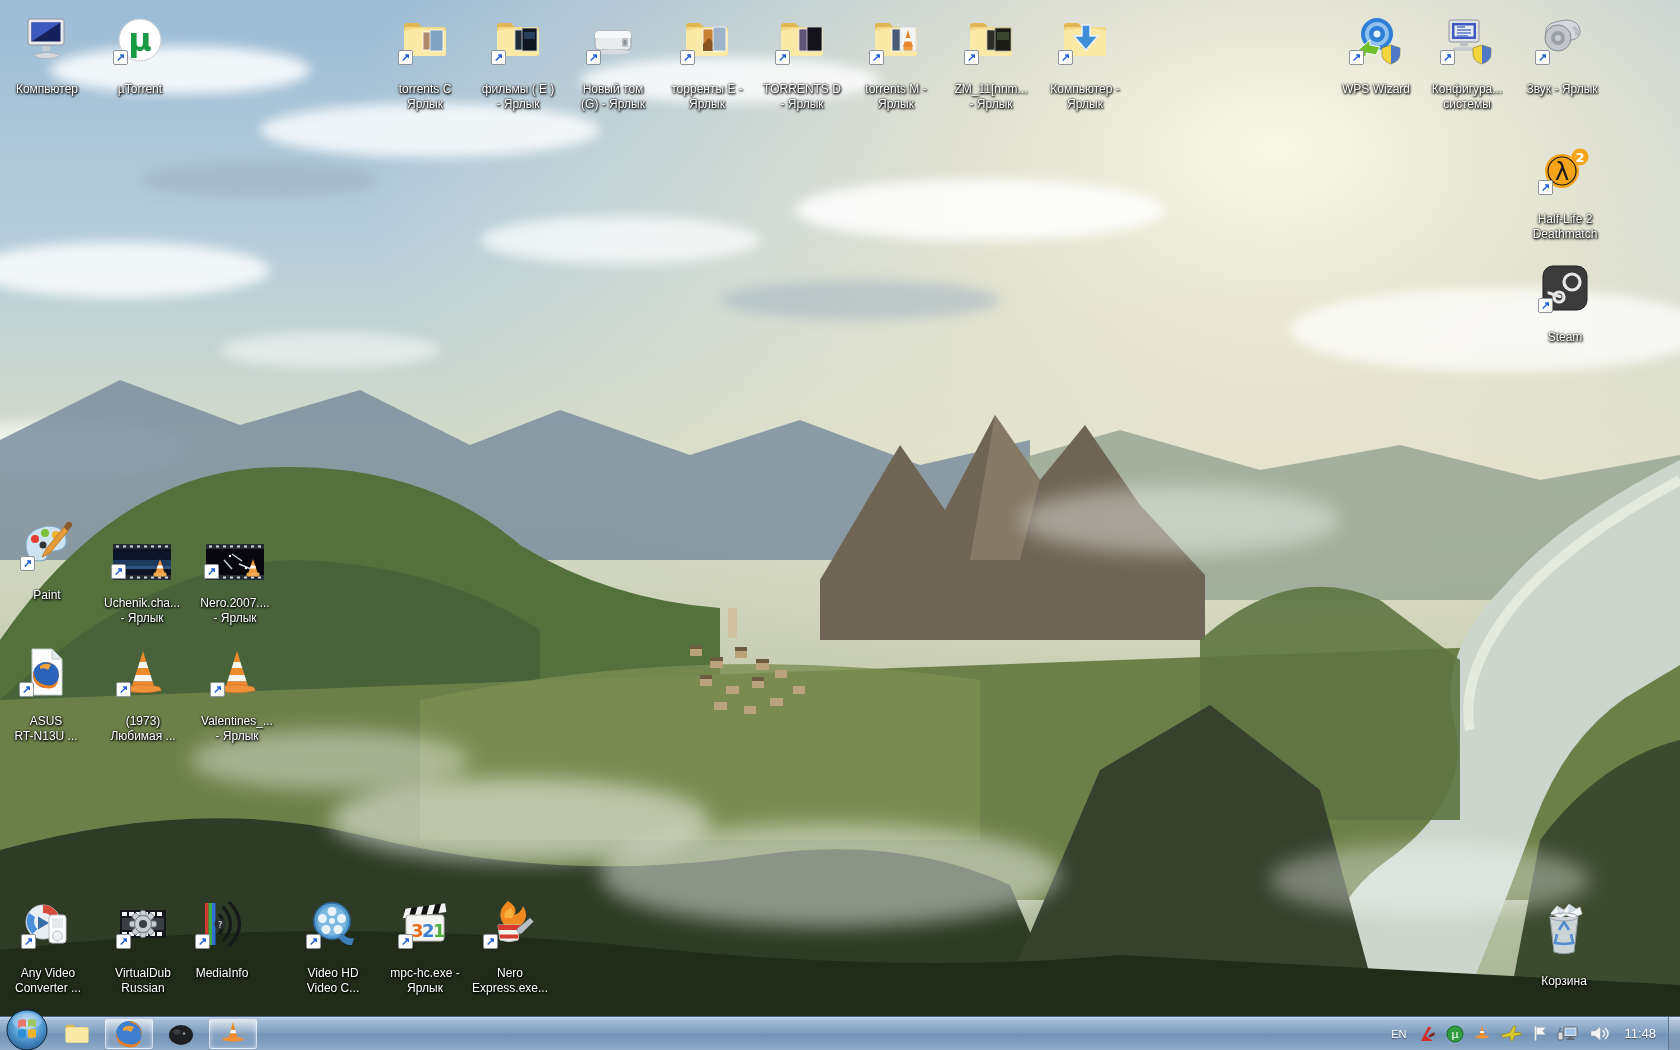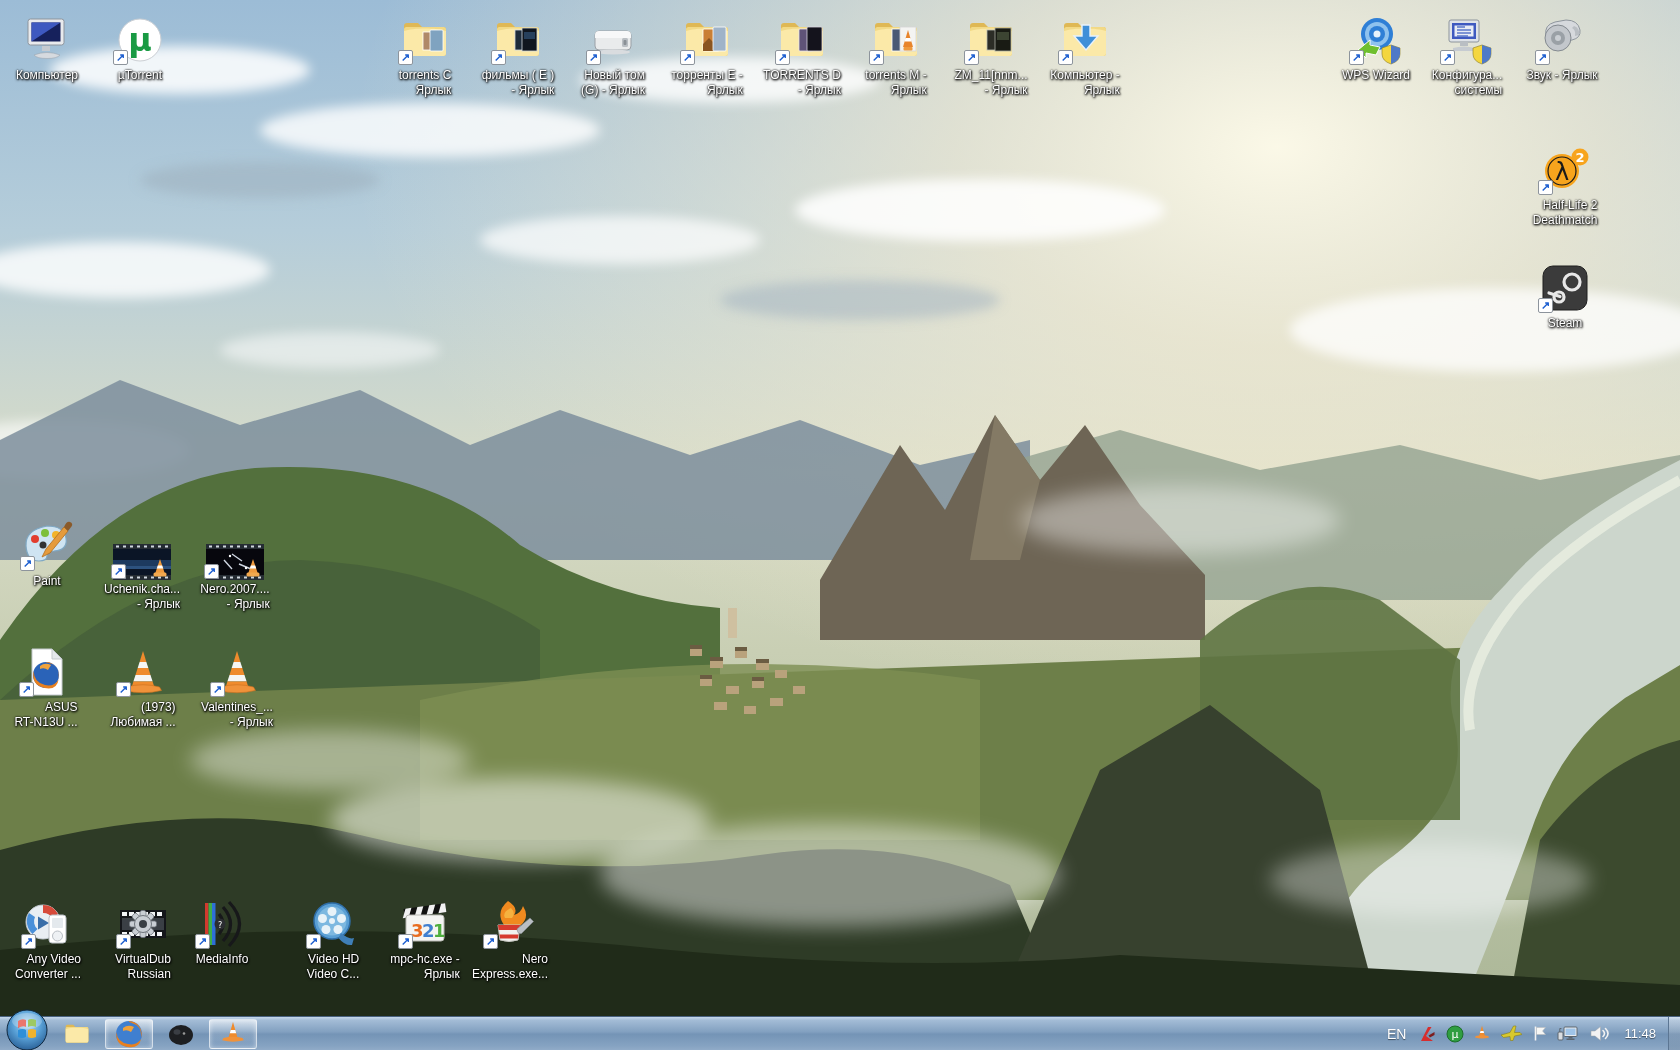--- a/index.html
+++ b/index.html
@@ -7,34 +7,34 @@
   #screen { position:relative; width:1680px; height:1050px; background:#8fb0c8; }
   #wall { position:absolute; inset:0; }
   #icons { position:absolute; left:0; top:0; width:1680px; height:1016px; }
   .desk-icon { position:absolute; width:100px; display:flex; flex-direction:column; align-items:center; cursor:default; }
   .glyph { position:relative; height:58px; display:flex; align-items:flex-end; justify-content:center; }
   .glyph.tall { height:64px; }
   .sc { position:absolute; bottom:1px; left:50%; transform:translateX(-27px); width:15px; height:15px;
         background:#fff; border:1px solid #8d949c; border-radius:2px; color:#1d5fd0; font-weight:bold;
         font-size:11px; line-height:13px; text-align:center; }
   .sc.wide { transform:translateX(-31px); }
-  .lbl { margin-top:2px; font-size:12px; line-height:15px; color:#fff; text-align:right; max-width:100px;
+  .lbl { margin-top:16px; font-size:12px; line-height:15px; color:#fff; text-align:center; max-width:100px;
          text-shadow:0 0 2px #000, 0 1px 3px rgba(0,0,0,.95), 1px 1px 2px rgba(0,0,0,.85); }
   
   #taskbar { position:absolute; left:0; bottom:0; width:1680px; height:34px;
              background:linear-gradient(to bottom,#c6d8ec 0%,#a3bcd6 10%,#82a0c0 45%,#7494b6 52%,#86a3c2 88%,#90abc8 100%);
              border-top:1px solid #48617e; display:flex; align-items:center; }
   #startorb { width:44px; height:44px; margin-left:5px; margin-top:-8px; position:relative; z-index:3; cursor:pointer; }
   .tb-btn { width:48px; height:30px; margin-left:4px; display:flex; align-items:center; justify-content:center; border-radius:3px; cursor:pointer; }
   .tb-btn.running { border:1px solid rgba(255,255,255,.65);
       background:linear-gradient(to bottom, rgba(255,255,255,.55), rgba(255,255,255,.15) 45%, rgba(110,145,185,.30));
       box-shadow:inset 0 0 5px rgba(255,255,255,.5); }
   #traywrap { margin-left:auto; display:flex; align-items:center; height:100%; }
   .tray-ico { margin:0 5px; display:flex; align-items:center; cursor:pointer; }
-  #lang { color:#fff; font-size:14px; margin:0 8px; text-shadow:0 1px 1px rgba(0,0,0,.5); cursor:pointer; }
+  #lang { color:#fff; font-size:11px; margin:0 8px; text-shadow:0 1px 1px rgba(0,0,0,.5); cursor:pointer; }
   #clock { color:#fff; font-size:13px; margin:0 12px 0 10px; text-shadow:0 1px 1px rgba(0,0,0,.5); cursor:pointer; }
   #showdesk { width:12px; height:100%; border-left:1px solid #5c7693; background:linear-gradient(to bottom,rgba(255,255,255,.25),rgba(0,0,0,.08)); cursor:pointer; }
 </style>
 </head>
 <body>
 
 <div id="screen">
 
 <svg id="wall" viewBox="0 0 1680 1050" preserveAspectRatio="none">
   <defs>
@@ -578,20 +578,39 @@
             <path d="M24 3 q11 7 6 14 q7 -2 9 -9 q7 11 -2 19 l-17 0 q-9 -13 4 -24" fill="#f08a1f"></path>
             <path d="M27 10 q5 5 1 10 l-7 0 q-3 -6 6 -10" fill="#f6b23f"></path>
             <path d="M14 27 h22 l-2 15 q-9 3 -18 0 z" fill="#f2f2ef" stroke="#c9c9c4"></path>
             <path d="M14 27 h22 l-.6 5 H14.6 z" fill="#d63a2e"></path>
             <path d="M15.5 36.5 h19 l-.5 4 h-18 z" fill="#d63a2e"></path>
             <path d="M33 31 l13 -11 3.5 3.5 -12 12 q-4 1 -4.5 -4.5" fill="#b9bec4" stroke="#83898f" stroke-width=".6"></path>
           </svg>
           <span class="sc">↗</span>
         </div>
         <div class="lbl"><span>Nero</span><br><span>Express.exe...</span></div>
+      </div>
+      <div class="desk-icon" style="left: 1514px; top: 894px;">
+        <div class="glyph tall">
+          <svg width="56" height="58" viewBox="0 0 56 58">
+            <path d="M14 17 L18 52 q10 3.5 20 0 L42 17" fill="#dfe8ee" opacity=".88" stroke="#9aa6b0"></path>
+            <g fill="#f4f7fa" stroke="#b9c4cc" stroke-width=".7">
+              <path d="M15 13 l6 -7 7 4 5 -6 7 5 4 -2 2 7 -9 4 -7 -3 -6 3 -9 -4 z"></path>
+              <path d="M21 8 l8 2 -5 5 z" fill="#dde6ec"></path>
+              <path d="M33 6 l6 4 -6 3 z" fill="#cfdbe4"></path>
+            </g>
+            <ellipse cx="28" cy="17" rx="14" ry="4" fill="none" stroke="#9aa6b0"></ellipse>
+            <g stroke="#3f7fd0" stroke-width="2.6" fill="none" stroke-linejoin="round" opacity=".85">
+              <path d="M23 30 l5 -8 5 8"></path>
+              <path d="M35 34 l2 9 -9 1"></path>
+              <path d="M21 34 l-2 9 9 1"></path>
+            </g>
+          </svg>
+        </div>
+        <div class="lbl"><span>Корзина</span></div>
       </div>
     </div>
 
 <div id="taskbar">
   <div id="startorb">
     <svg width="44" height="44" viewBox="0 0 44 44">
       <defs>
             <radialGradient id="orb" cx=".5" cy=".35" r=".75">
         <stop offset="0" stop-color="#bfe0f5"></stop>
               <stop offset=".45" stop-color="#5aa2d8"></stop>

